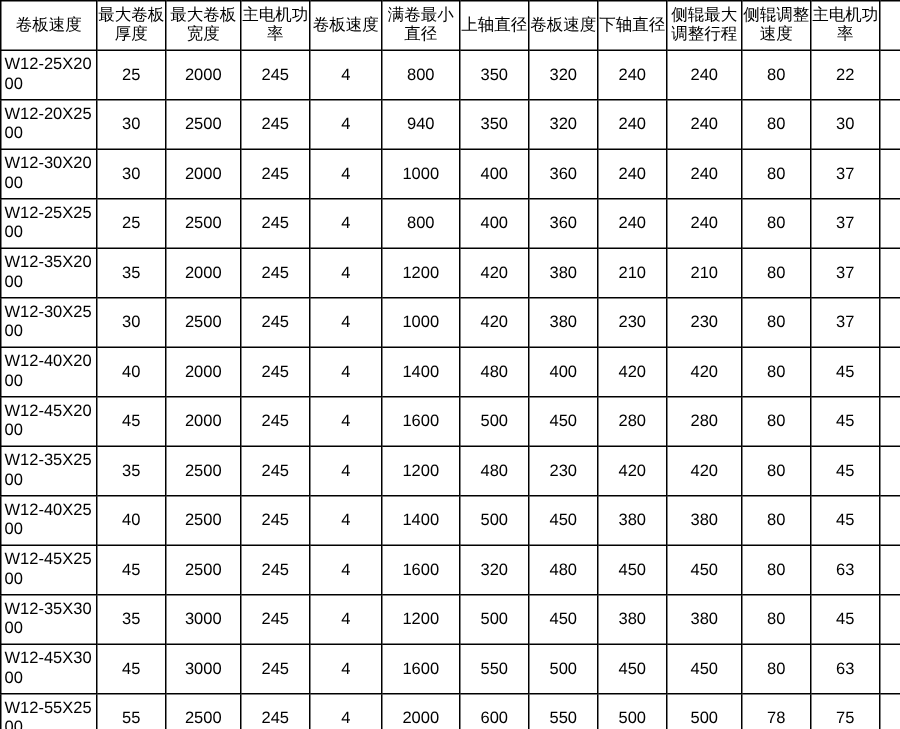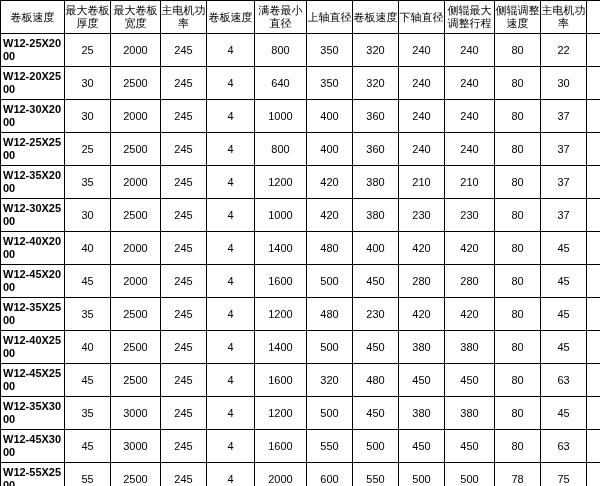--- a/index.html
+++ b/index.html
@@ -35,21 +35,20 @@
     height: 30px;
     padding: 1px 0;
   }
   #spec-table tbody td {
     height: 28px;
   }
   #spec-table tbody td.model-cell {
     text-align: left;
     padding-left: 2px;
     word-break: break-all;
-    font-weight: bold;
   }
   col.c0 { width: 64px; }
   col.c1 { width: 46px; }
   col.c2 { width: 50px; }
   col.c3 { width: 46px; }
   col.c4 { width: 48px; }
   col.c5 { width: 52px; }
   col.c6 { width: 46px; }
   col.c7 { width: 46px; }
   col.c8 { width: 46px; }
@@ -109,21 +108,21 @@
         <td>80</td>
         <td>22</td>
         <td></td>
       </tr>
       <tr>
         <td class="model-cell">W12-20X2500</td>
         <td>30</td>
         <td>2500</td>
         <td>245</td>
         <td>4</td>
-        <td>640</td>
+        <td>940</td>
         <td>350</td>
         <td>320</td>
         <td>240</td>
         <td>240</td>
         <td>80</td>
         <td>30</td>
         <td></td>
       </tr>
       <tr>
         <td class="model-cell">W12-30X2000</td>

